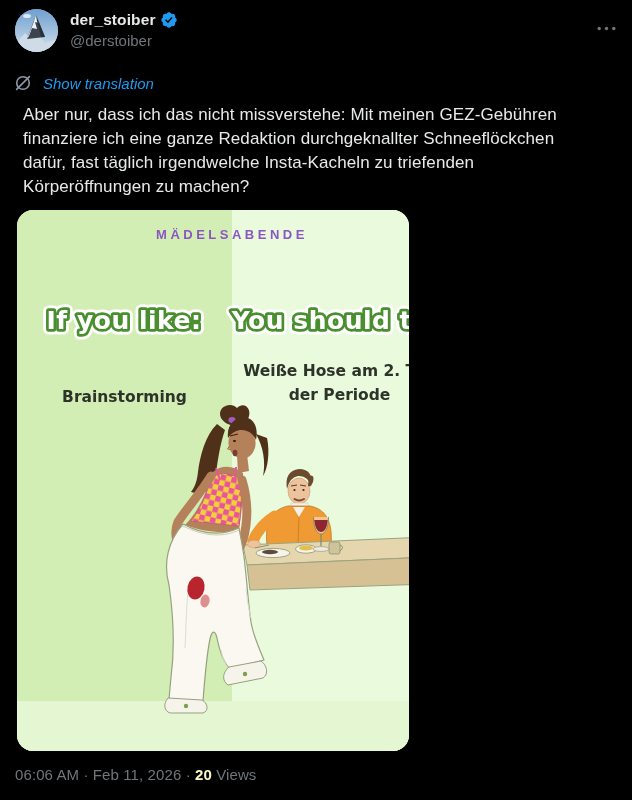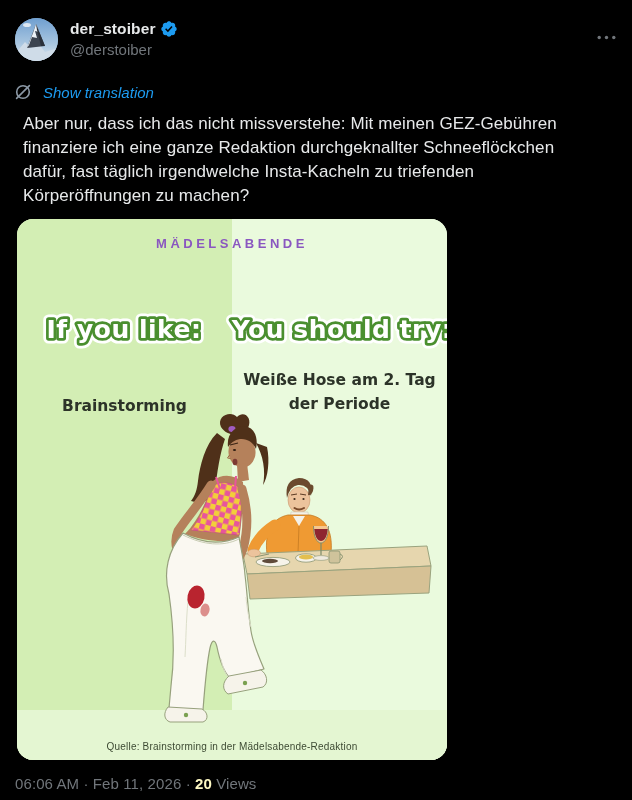--- a/index.html
+++ b/index.html
@@ -1,21 +1,21 @@
 <!DOCTYPE html>
 <html><head>
 <meta charset="utf-8">
 <style>
   html,body{margin:0;padding:0;}
   body{
     width:632px;height:800px;background:#000000;overflow:hidden;
     font-family:"Liberation Sans", sans-serif;
     -webkit-font-smoothing:antialiased;
   }
-  .tweet{padding:18px 12px 0 12px;position:relative;}
+  .tweet{padding:9px 12px 0 12px;position:relative;}
 
   
   .header{display:flex;align-items:flex-start;}
   .avatar{width:43px;height:43px;border-radius:50%;overflow:hidden;margin-left:3px;flex:none;background:#88b0d4;}
   .avatar svg{display:block;}
   .names{margin-left:12px;flex:1;min-width:0;padding-top:2px;}
   .name-row{display:flex;align-items:center;gap:4px;}
   .display-name{font-size:15.5px;font-weight:bold;color:#e7e9ea;letter-spacing:.1px;}
   .badge{width:18px;height:18px;flex:none;}
   .handle{font-size:15px;color:#71767b;margin-top:3px;}
@@ -26,21 +26,21 @@
   .translate-label{color:#1d9bf0;font-size:15px;font-weight:500;font-style:italic;}
 
   
   .tweet-text{
     margin:11px 0 0 11px;color:#e7e9ea;font-size:17px;line-height:24px;
     white-space:pre-wrap;letter-spacing:.1px;
   }
 
   
   .card{
-    position:relative;margin:11px 0 0 5px;width:430px;height:541px;
+    position:relative;margin:11px 0 0 5px;width:392px;height:541px;
     border-radius:16px;overflow:hidden;background:#eafadd;
   }
   .card-half-left{position:absolute;left:0;top:0;width:215px;height:541px;background:#d3eeb4;}
   .card-half-right{position:absolute;left:215px;top:0;width:215px;height:541px;background:#eafadd;}
   .card-caption-strip{position:absolute;left:0;bottom:0;width:430px;height:50px;background:#e4f6d2;}
   .card-brand{
     position:absolute;top:17px;left:0;width:430px;text-align:center;
     color:#8a57c0;font-size:13px;font-weight:bold;letter-spacing:3.5px;
   }
   .headlines-svg{position:absolute;top:86px;left:0;}
@@ -245,21 +245,20 @@
         <ellipse cx="179" cy="378" rx="8.5" ry="11.5" fill="#b9242f" transform="rotate(12 179 378)"></ellipse>
         <ellipse cx="188" cy="391" rx="4.5" ry="6.5" fill="#c84a4a" opacity="0.6" transform="rotate(12 188 391)"></ellipse>
 
         <path d="M151,488 C146,494 147,501 153,503 L186,503 C192,501 191,493 185,490 Z" fill="#f6f3ea" stroke="#97a17d" stroke-width="1"></path>
         <circle cx="169" cy="496" r="2.2" fill="#7aa050"></circle>
         <path d="M212,457 C205,463 205,471 211,475 L246,468 C252,464 250,455 244,451 Z" fill="#f6f3ea" stroke="#97a17d" stroke-width="1"></path>
         <circle cx="228" cy="464" r="2.2" fill="#7aa050"></circle>
       </g>
     </svg>
 
-    <div class="card-caption">Quelle: Brainstorming in der Mädelsabende-Redaktion</div>
   </div>
 
   <div class="footer">
     <span>06:06 AM</span>
     <span>·</span>
     <span>Feb 11, 2026</span>
     <span>·</span>
     <span class="views-count">20</span>
     <span>Views</span>
   </div>

